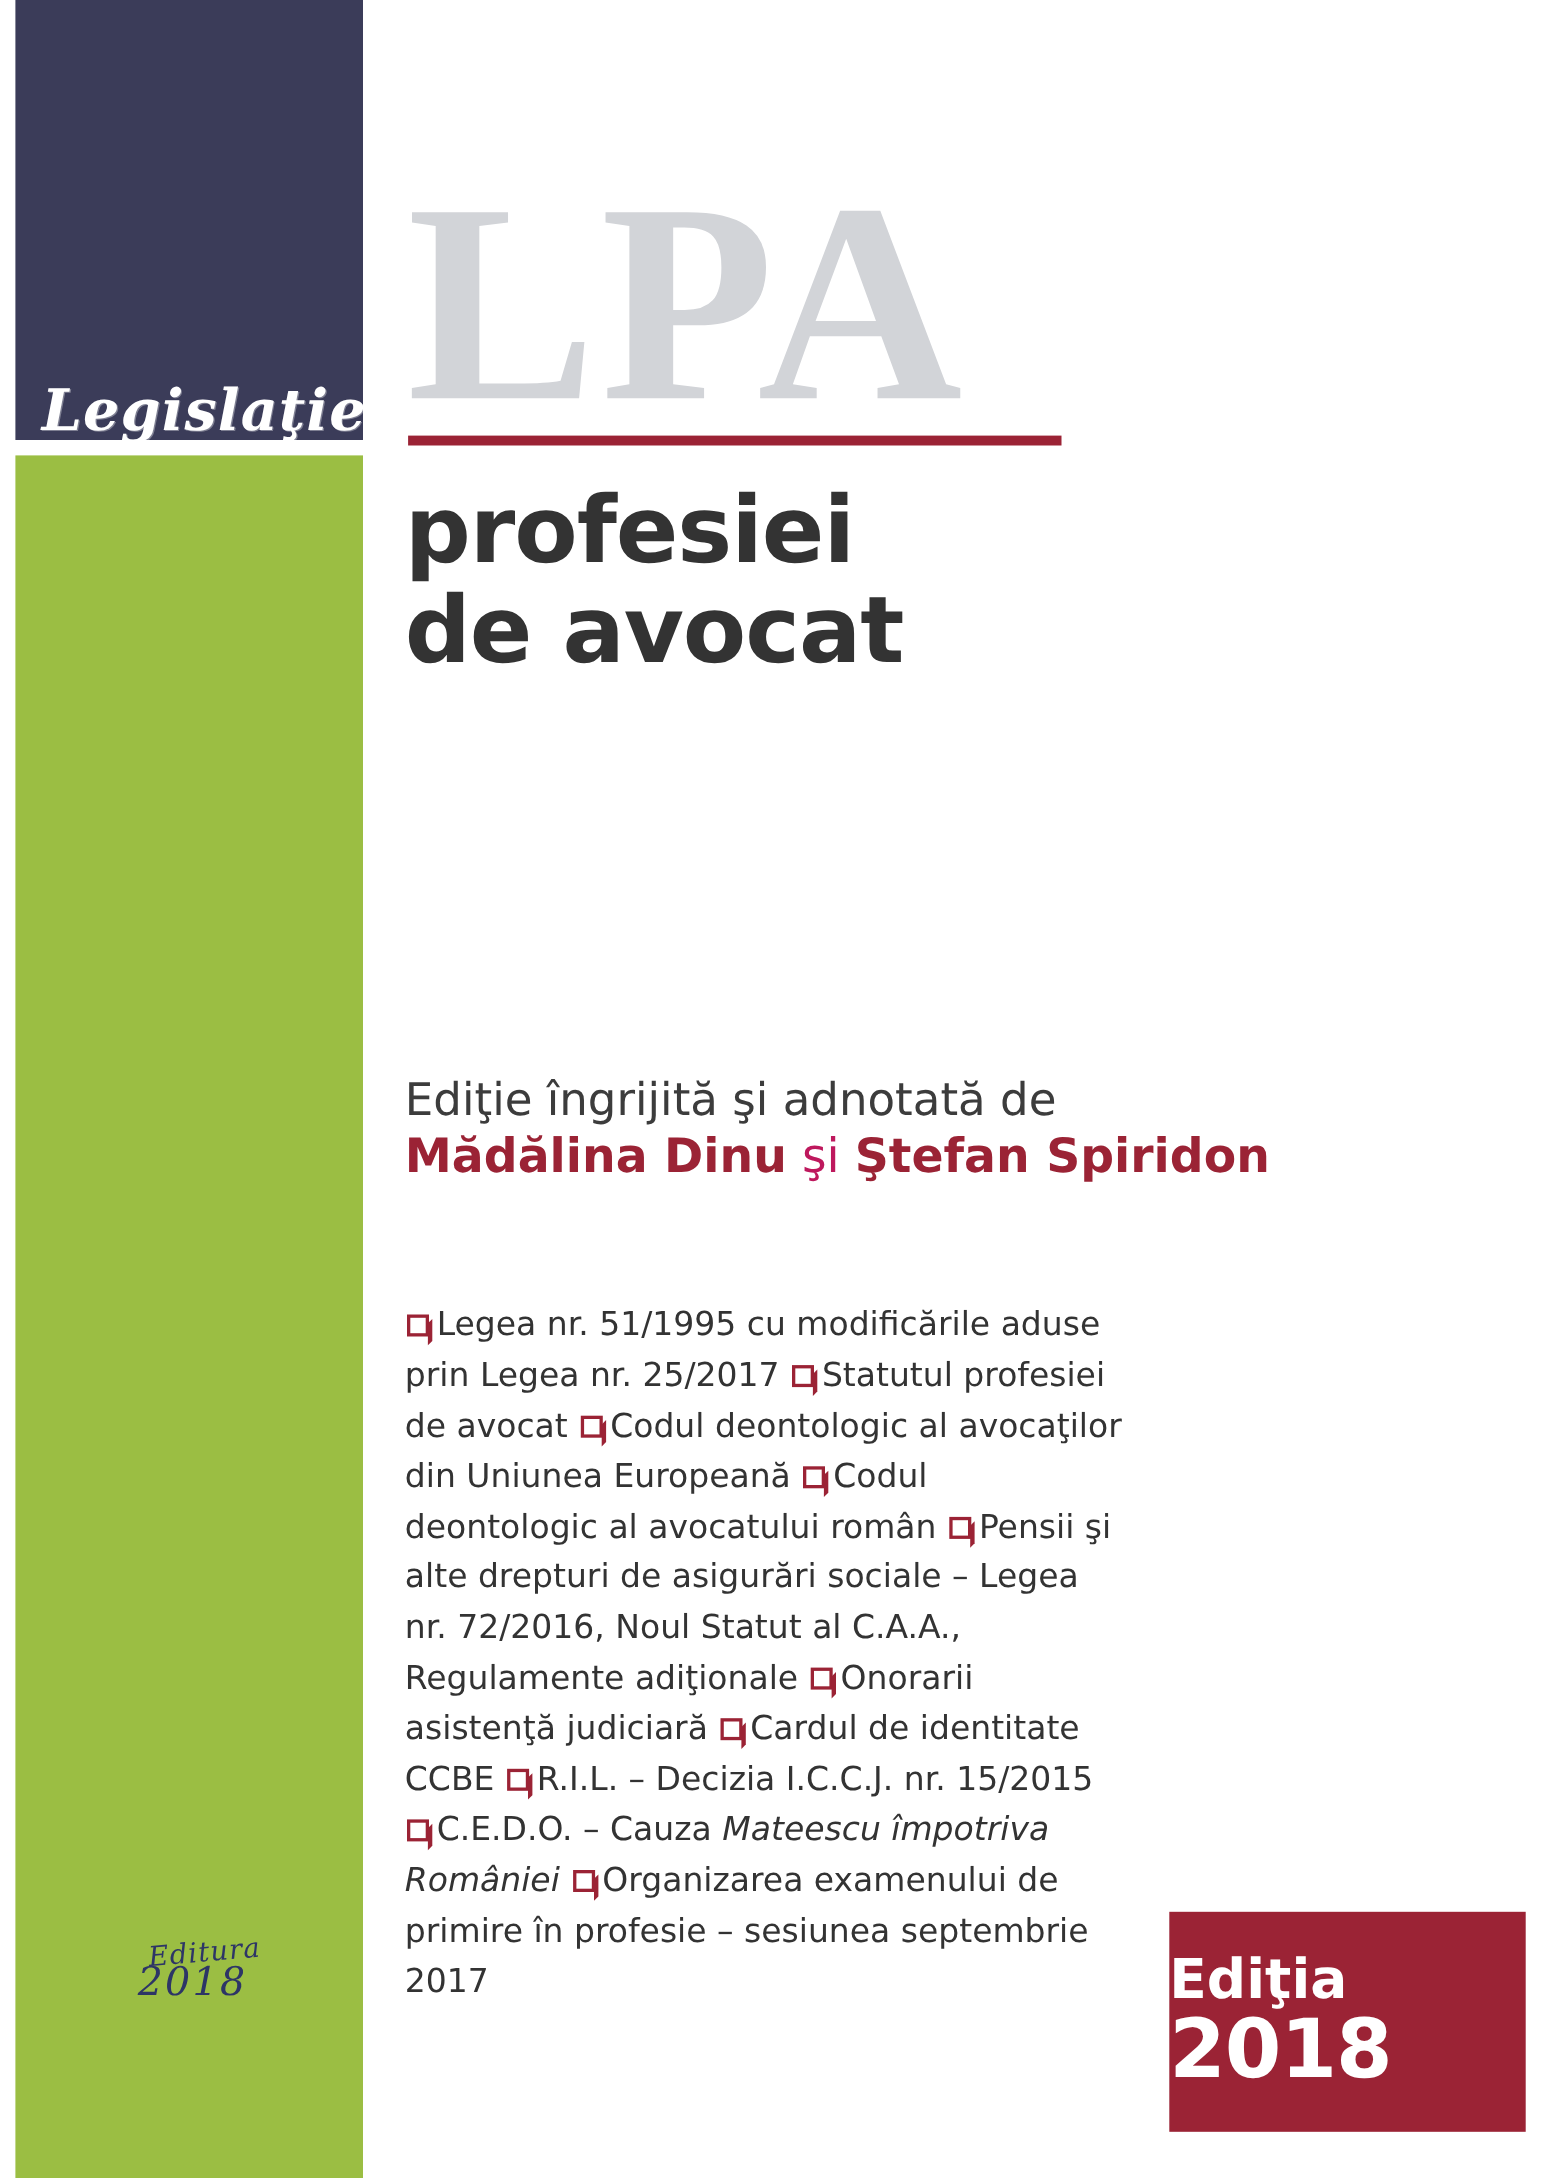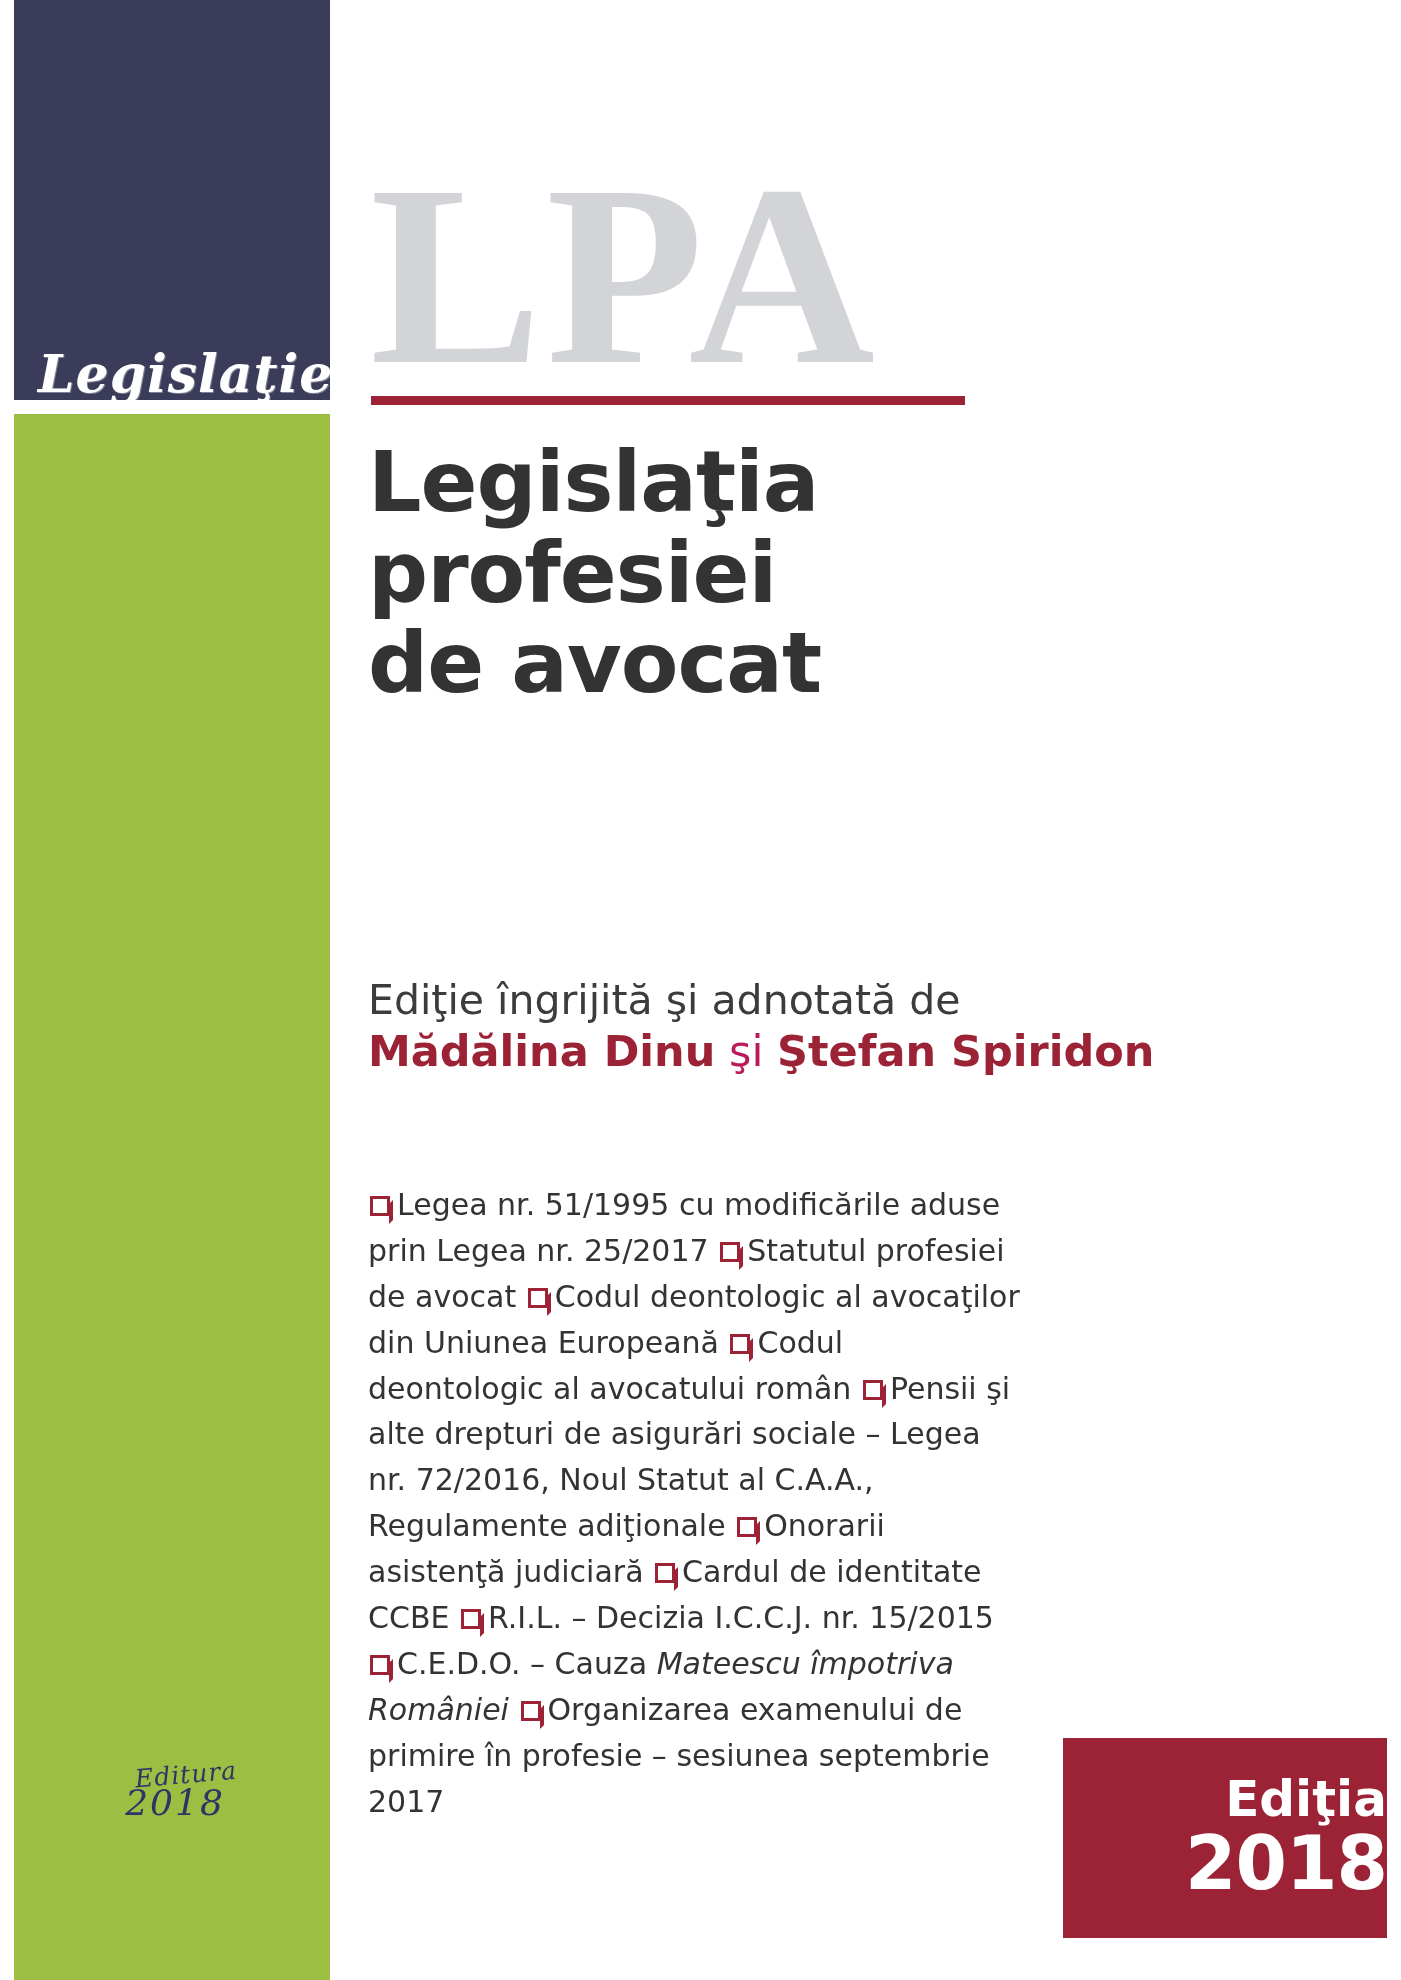--- a/index.html
+++ b/index.html
@@ -199,21 +199,21 @@
   .edition-badge {
     position: absolute;
     left: 1063px;
     top: 1738px;
     width: 324px;
     height: 200px;
     background: #9b2335;
     color: #ffffff;
     display: flex;
     flex-direction: column;
-    align-items: flex-end;
+    align-items: flex-start;
     justify-content: center;
   }
   .edition-badge .editia {
     font-family: "DejaVu Sans", sans-serif;
     font-weight: 700;
     font-size: 50px;
     line-height: 1.05;
   }
   .edition-badge .year {
     font-family: "DejaVu Sans", sans-serif;
@@ -233,21 +233,20 @@
 
   <div class="legislatie-script">Legislaţie</div>
 
   <div class="content">
 
     <div class="lpa">LPA</div>
 
     <div class="rule-red"></div>
 
     <div class="main-title">
-      <div>Legislaţia</div>
       <div>profesiei</div>
       <div>de avocat</div>
     </div>
 
     <div class="edited-by">Ediţie îngrijită şi adnotată de</div>
 
     <div class="authors">
       <span>Mădălina Dinu</span><span class="conj"> </span><span class="conj">şi</span><span class="conj"> </span><span>Ştefan Spiridon</span>
     </div>
 

